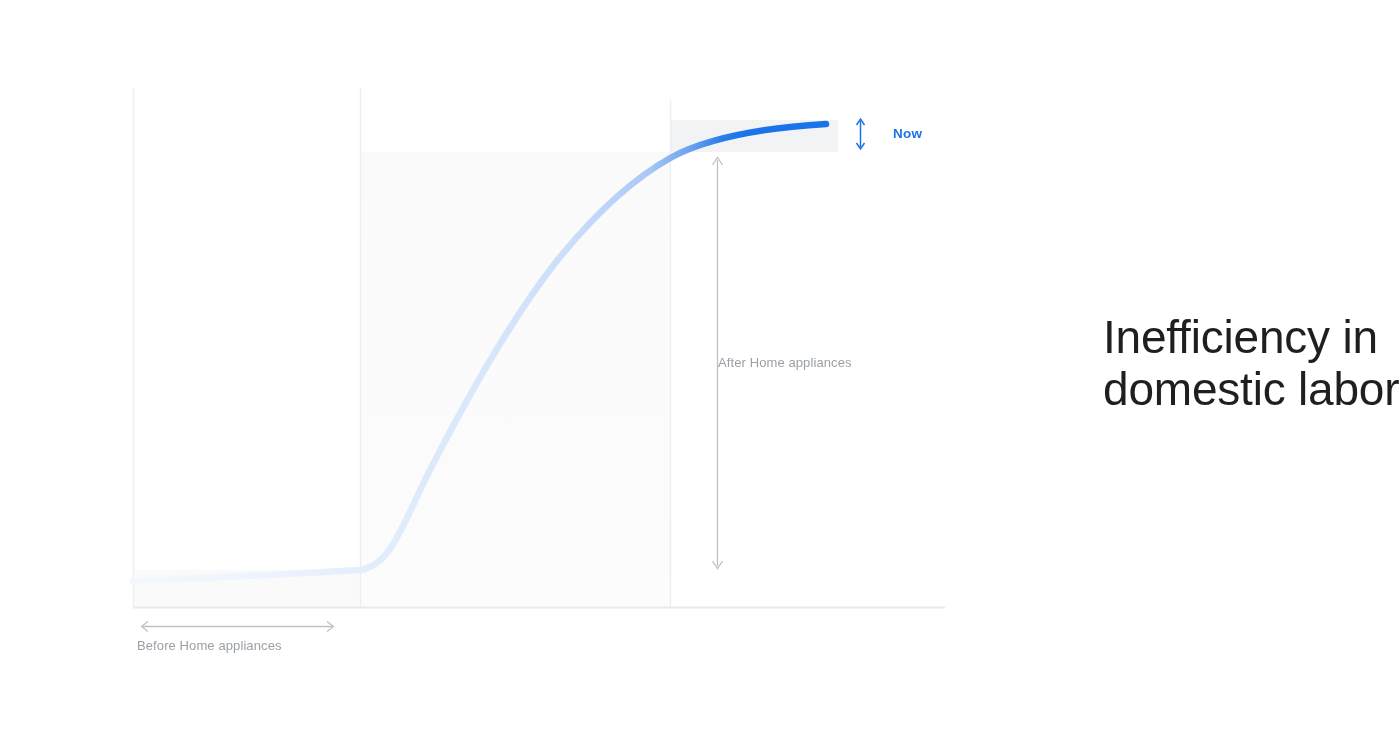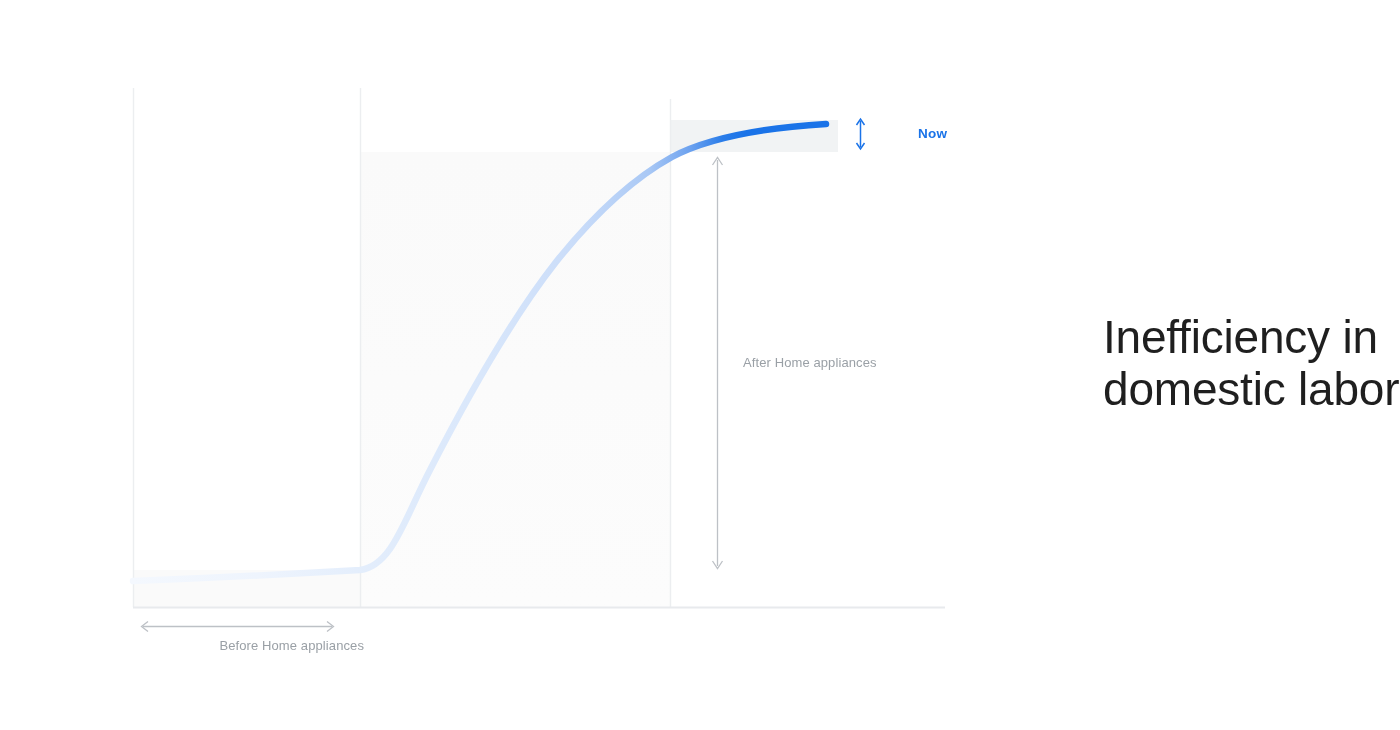--- a/index.html
+++ b/index.html
@@ -34,27 +34,26 @@
   }
 
   
   .lbl {
     position: absolute;
     white-space: nowrap;
     font-family: "Liberation Sans", sans-serif;
     color: #9aa0a6;
     font-size: 13px;
     letter-spacing: 0.1px;
-    margin-left: 25px;
   }
   #label-before {
     left: 137px;
     top: 638px;
     width: 202px;
-    text-align: right;
+    text-align: left;
   }
   #label-after {
     left: 718px;
     top: 355px;
     width: 204px;
     text-align: left;
   }
   #label-now {
     left: 893px;
     top: 126px;

